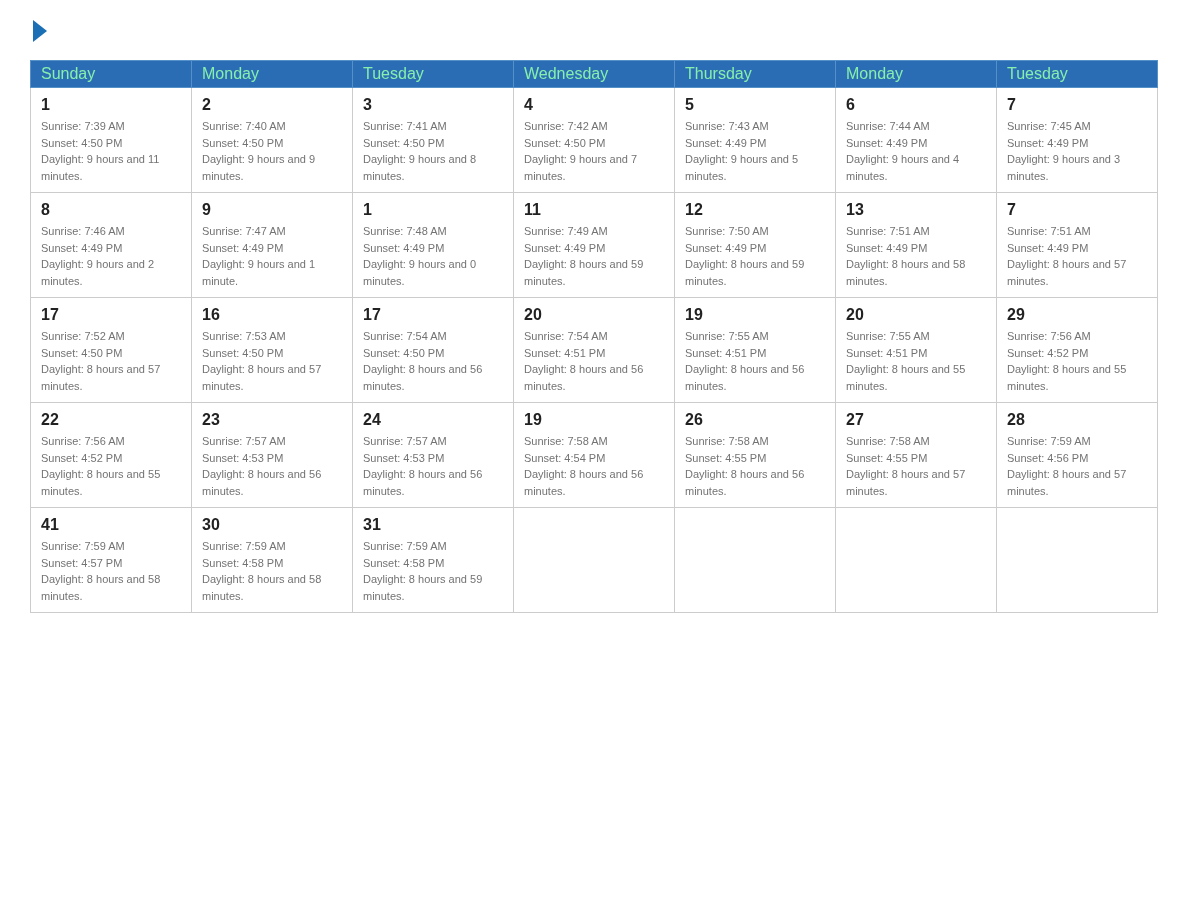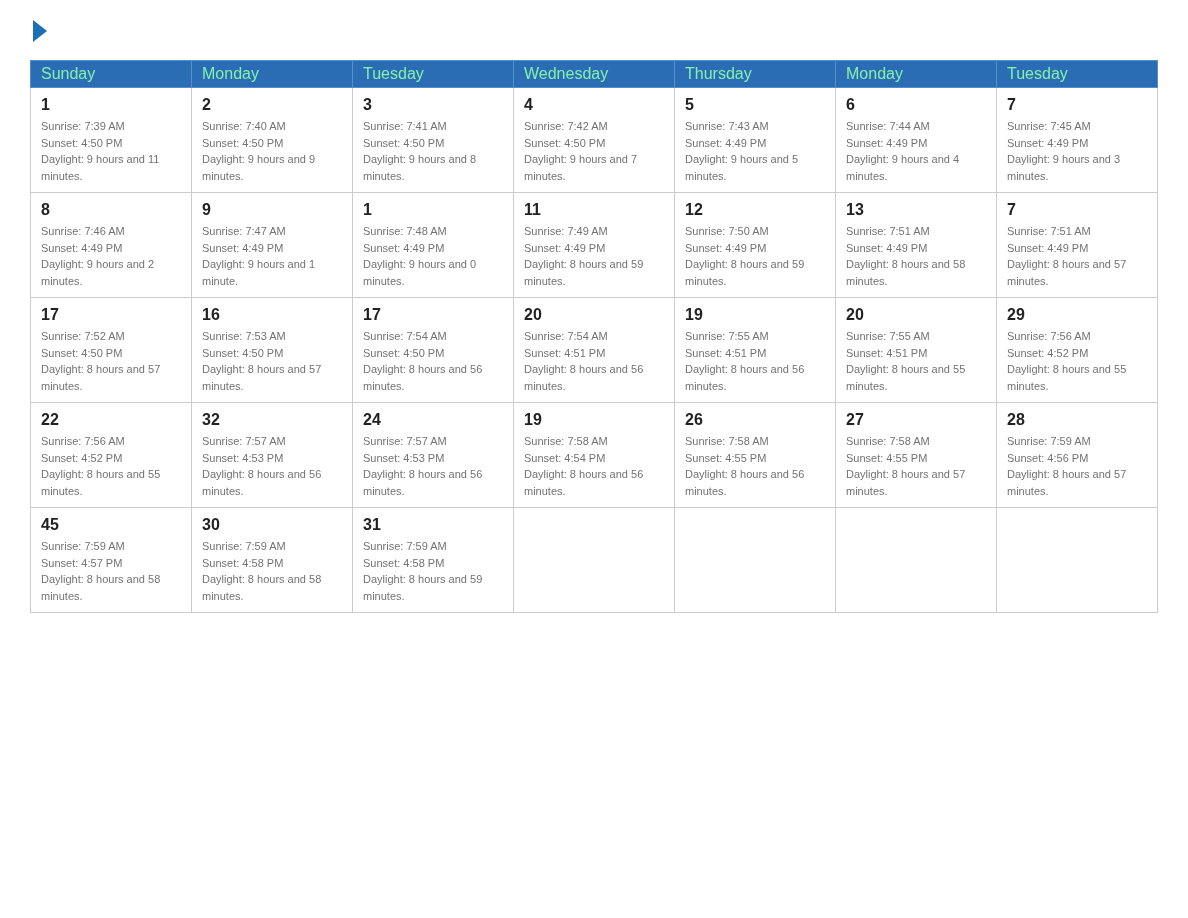--- a/index.html
+++ b/index.html
@@ -294,21 +294,21 @@
       <tr>
         <td>
         <span class="day-number">22</span>
         <div class="day-info">
           Sunrise: 7:56 AM<br>
           Sunset: 4:52 PM<br>
           Daylight: 8 hours and 55 minutes.
         </div>
       </td>
         <td>
-        <span class="day-number">32</span>
+        <span class="day-number">23</span>
         <div class="day-info">
           Sunrise: 7:57 AM<br>
           Sunset: 4:53 PM<br>
           Daylight: 8 hours and 56 minutes.
         </div>
       </td>
         <td>
         <span class="day-number">24</span>
         <div class="day-info">
           Sunrise: 7:57 AM<br>
@@ -344,21 +344,21 @@
         <span class="day-number">28</span>
         <div class="day-info">
           Sunrise: 7:59 AM<br>
           Sunset: 4:56 PM<br>
           Daylight: 8 hours and 57 minutes.
         </div>
       </td>
       </tr>
       <tr>
         <td>
-        <span class="day-number">45</span>
+        <span class="day-number">41</span>
         <div class="day-info">
           Sunrise: 7:59 AM<br>
           Sunset: 4:57 PM<br>
           Daylight: 8 hours and 58 minutes.
         </div>
       </td>
         <td>
         <span class="day-number">30</span>
         <div class="day-info">
           Sunrise: 7:59 AM<br>

